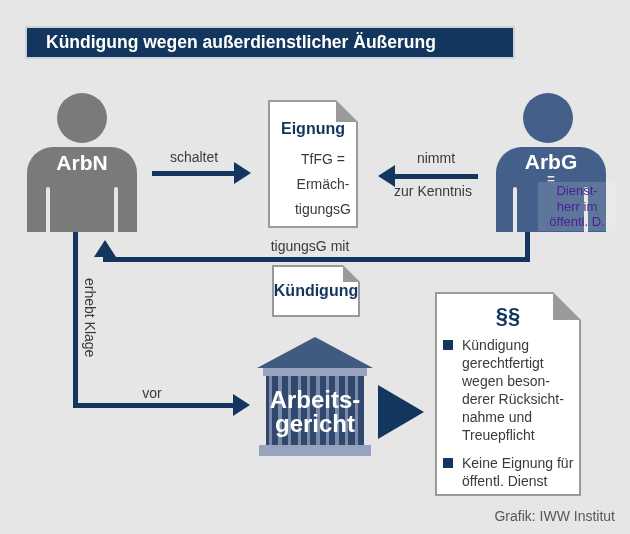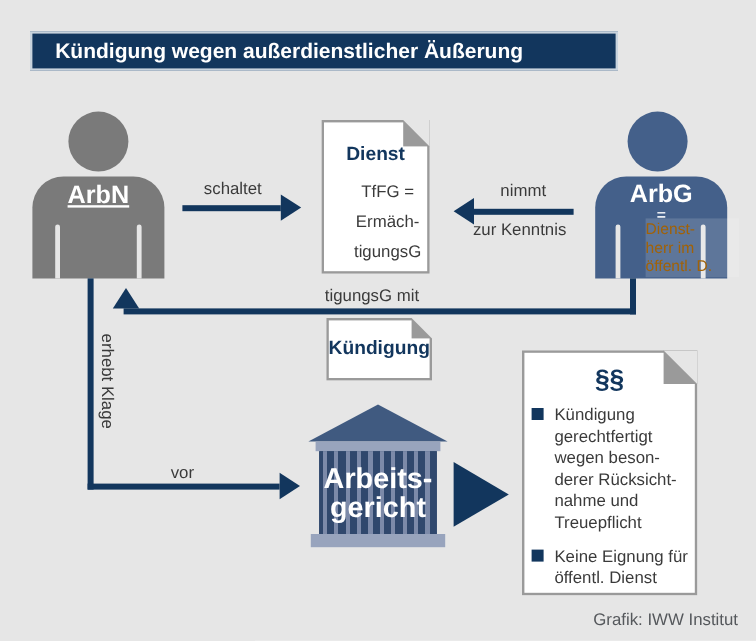--- a/index.html
+++ b/index.html
@@ -15,22 +15,22 @@
   .head{position:absolute;width:50px;height:50px;border-radius:50%;}
   .body-shape{position:absolute;width:110px;height:85px;border-radius:26px 26px 0 0;}
   .gray{background:#7a7a7a;}
   .blue{background:#44608a;}
   .arm-slit{position:absolute;width:4px;background:#e6e6e6;border-radius:2px 2px 0 0;}
   .person-label{position:absolute;width:110px;text-align:center;color:#ffffff;
     font-weight:bold;font-size:21px;}
   .arbg-equals{position:absolute;width:110px;text-align:center;color:rgba(255,255,255,.88);
     font-weight:bold;font-size:13px;}
   .arbg-box{position:absolute;left:518px;top:182px;width:78px;height:48px;
-    background:rgba(255,255,255,.14);color:#a16207;font-size:13px;line-height:15.5px;
-    padding-top:1px;}
+    background:rgba(255,255,255,.14);color:#4c1d95;font-size:13px;line-height:15.5px;
+    text-align:center;padding-top:1px;}
 
   
   .shaft{position:absolute;background:#12365d;}
   .tri{position:absolute;width:0;height:0;border-style:solid;}
   .head-right{border-width:11px 0 11px 17px;border-color:transparent transparent transparent #12365d;}
   .head-left{border-width:11px 17px 11px 0;border-color:transparent #12365d transparent transparent;}
   .head-up{border-width:0 11px 17px 11px;border-color:transparent transparent #12365d transparent;}
   .flow-label{position:absolute;color:#3a3a3a;font-size:14px;text-align:center;}
   .v-label{position:absolute;color:#3a3a3a;font-size:14px;writing-mode:vertical-rl;}
 
@@ -79,29 +79,29 @@
 <body>
 
 <div id="stage">
 
   <div class="title-bar">Kündigung wegen außerdienstlicher Äußerung</div>
 
   <div class="head gray" style="left:57px;top:93px;"></div>
   <div class="body-shape gray" style="left:27px;top:147px;"></div>
   <div class="arm-slit" style="left:46px;top:187px;height:45px;"></div>
   <div class="arm-slit" style="left:114px;top:187px;height:45px;"></div>
-  <div class="person-label" style="left:27px;top:151px;text-decoration:underline;">ArbN</div>
+  <div class="person-label" style="left:27px;top:151px;">ArbN</div>
 
   <div class="flow-label" style="left:152px;top:149px;width:84px;">schaltet</div>
   <div class="shaft" style="left:152px;top:171px;width:82px;height:5px;"></div>
   <div class="tri head-right" style="left:234px;top:162px;"></div>
 
   <div class="doc anzeige">
     <div class="dogear dogear-22"></div>
-    <div class="doc-title">Dienst</div>
+    <div class="doc-title">Eignung</div>
     <div class="doc-body preline">TfFG =
 Ermäch-
 tigungsG</div>
   </div>
 
   <div class="flow-label" style="left:386px;top:150px;width:100px;">nimmt</div>
   <div class="shaft" style="left:395px;top:174px;width:83px;height:5px;"></div>
   <div class="tri head-left" style="left:378px;top:165px;"></div>
   <div class="flow-label" style="left:378px;top:183px;width:110px;">zur Kenntnis</div>
 

